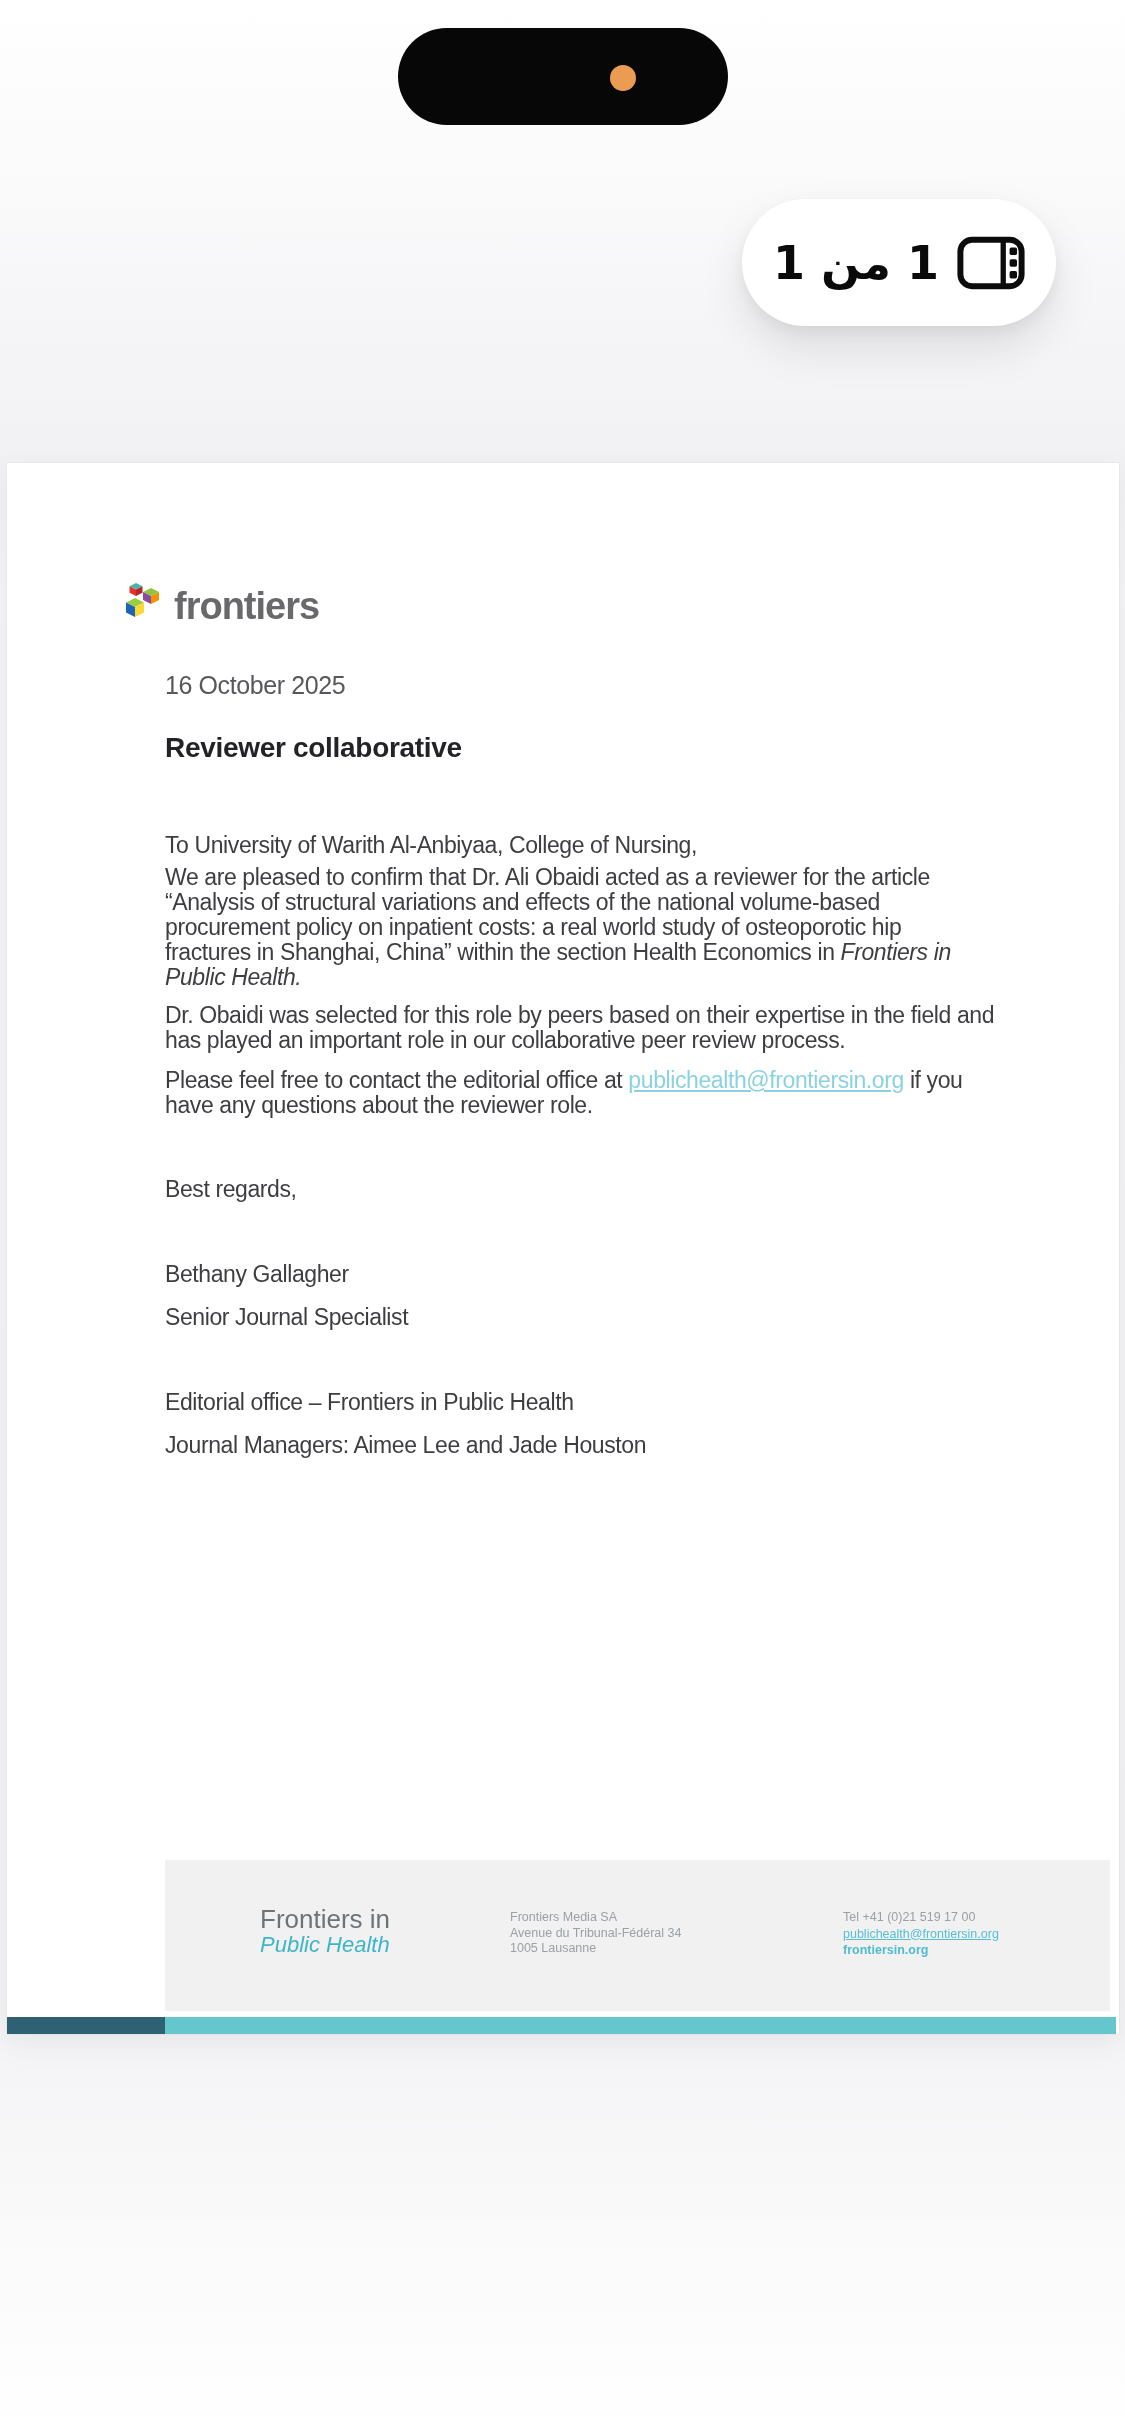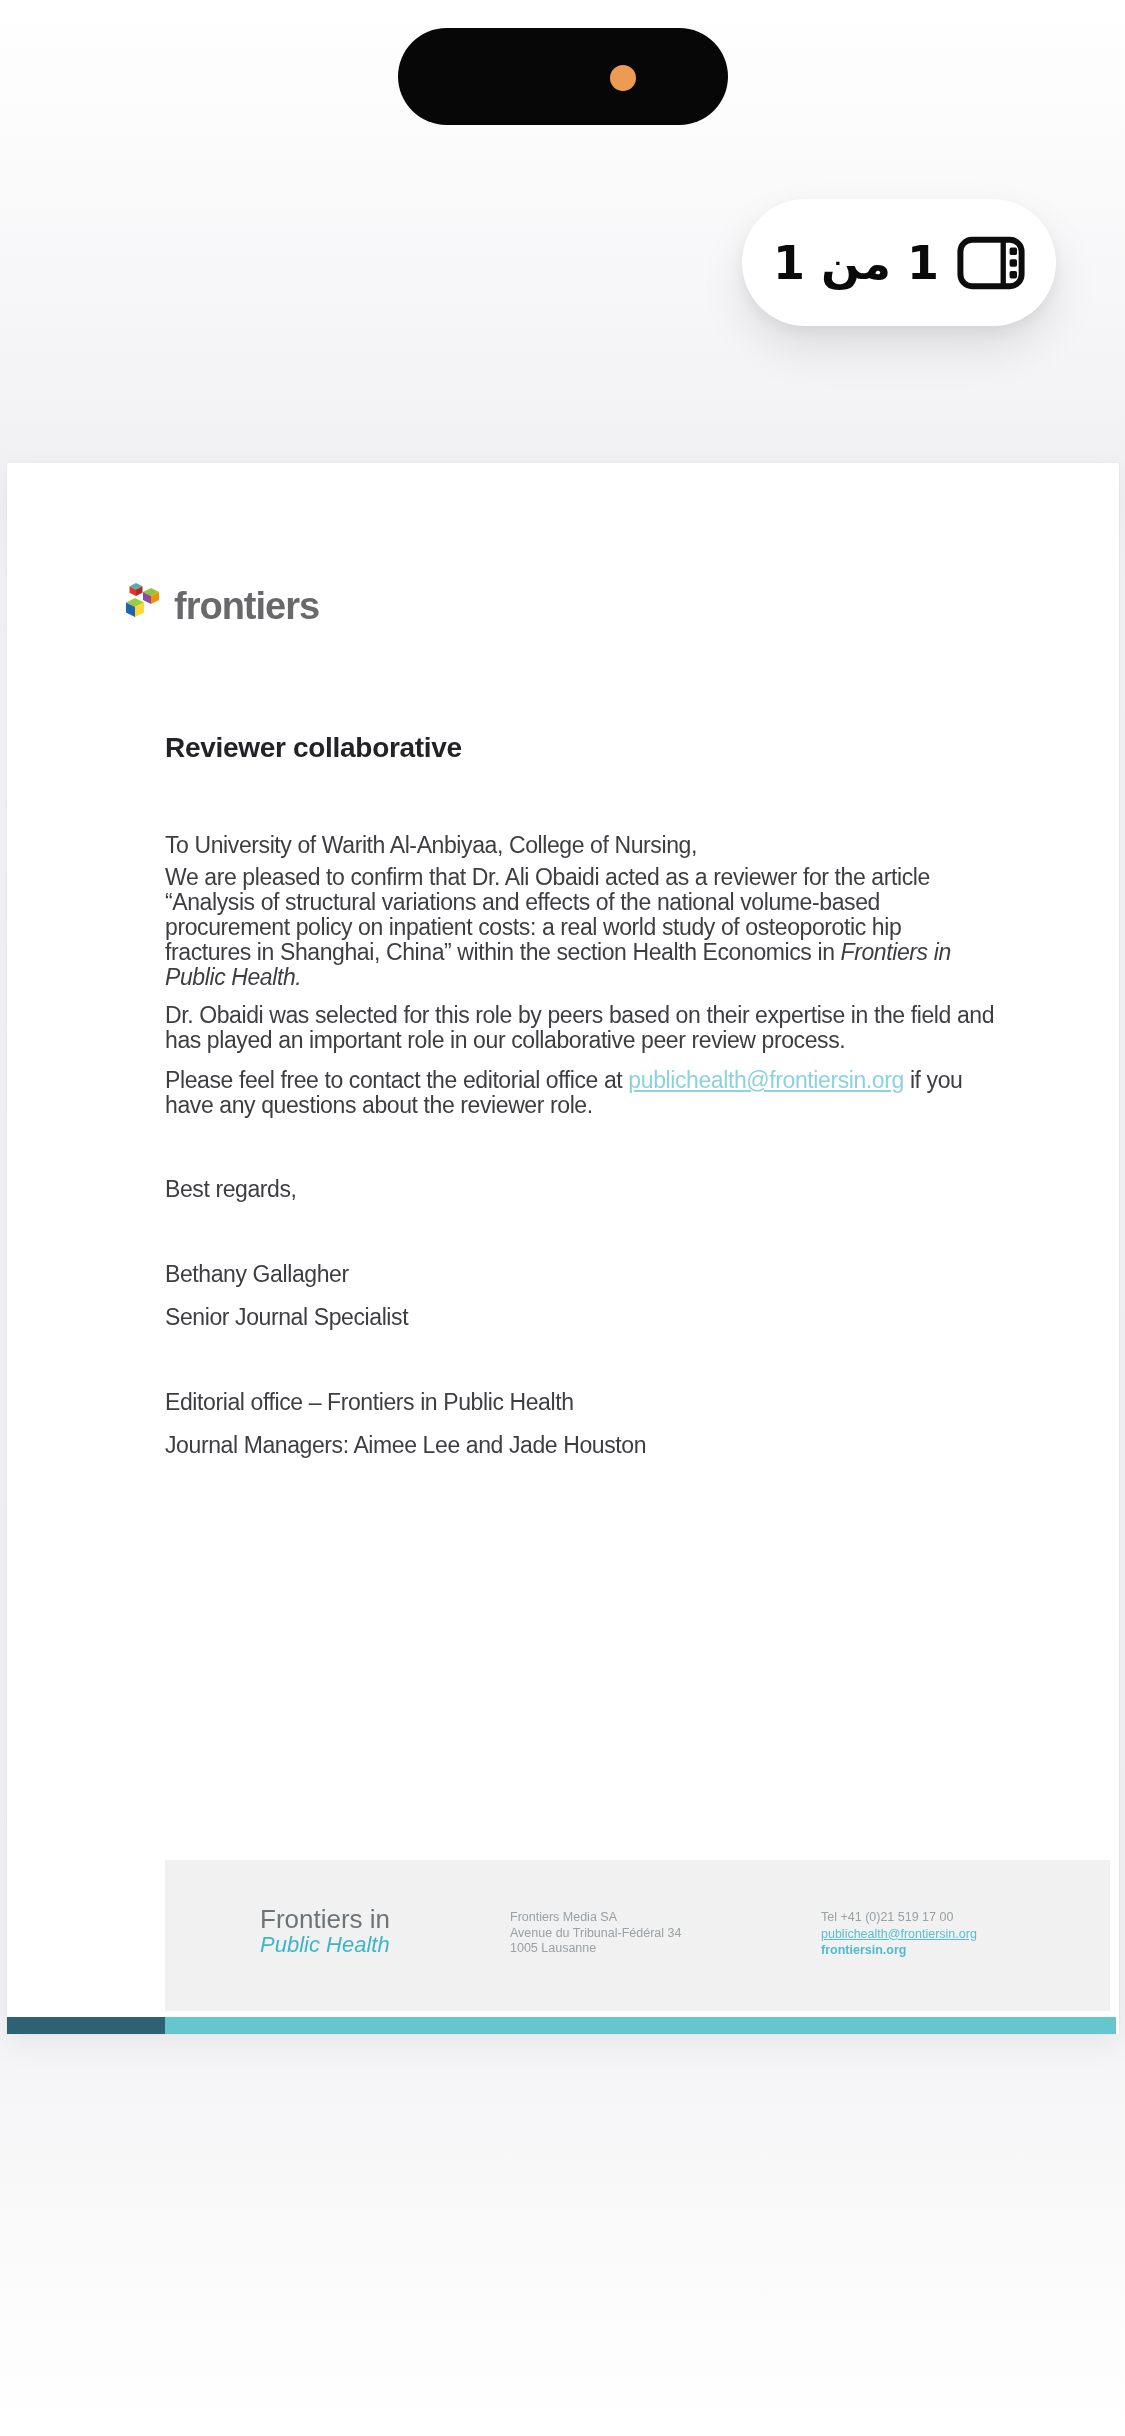--- a/index.html
+++ b/index.html
@@ -67,21 +67,21 @@
 
   
   .letter-footer{
     position:absolute;left:158px;top:1397px;width:945px;height:151px;
     background:#f1f1f1;
   }
   .fz-left{position:absolute;left:95px;top:46px;line-height:26px;}
   .fz-left .journal-prefix{font-size:26px;color:#6e7377;}
   .fz-left .journal-name{font-size:22px;color:#3CB6C6;font-style:italic;}
   .fz-mid{position:absolute;left:345px;top:50px;font-size:12.5px;line-height:15.5px;color:#9aa0a4;}
-  .fz-right{position:absolute;left:656px;top:49px;font-size:12.5px;line-height:16.5px;color:#9aa0a4;}
+  .fz-right{position:absolute;left:678px;top:49px;font-size:12.5px;line-height:16.5px;color:#9aa0a4;}
   .fz-link{color:#56BFD2;text-decoration:underline;cursor:pointer;display:inline-block;}
   .fz-site{color:#4fbccd;font-weight:700;text-decoration:none;cursor:pointer;display:inline-block;}
 
   .brand-bar{position:absolute;top:1554px;height:17px;}
   .brand-bar.dark{left:0;width:158px;background:#2D6173;}
   .brand-bar.light{left:158px;width:951px;background:#66C6CD;}
 </style>
 </head>
 <body>
 
@@ -113,20 +113,21 @@
       <polygon points="18,11 26,15 26,23 18,19" fill="#8e4a9e"></polygon>
       <polygon points="34,11 26,15 26,23 34,19" fill="#f39200"></polygon>
 
       <polygon points="10,17 19,21.5 10,26 1,21.5" fill="#9ccc3f"></polygon>
       <polygon points="1,21.5 10,26 10,36 1,31.5" fill="#1e64b4"></polygon>
       <polygon points="19,21.5 10,26 10,36 19,31.5" fill="#fdd835"></polygon>
     </svg>
     <span class="logo-word">frontiers</span>
   </div>
 
+  <p class="txt date-line">16 October 2025</p>
 
   <p class="txt letter-title">Reviewer collaborative</p>
 
   <p class="txt salutation">To University of Warith Al-Anbiyaa, College of Nursing,</p>
 
   <p class="txt para1"><span>We are pleased to confirm that Dr. Ali Obaidi acted as a reviewer for the article
 “Analysis of structural variations and effects of the national volume-based
 procurement policy on inpatient costs: a real world study of osteoporotic hip
 fractures in Shanghai, China” within the section Health Economics in </span><span class="italic">Frontiers in
 Public Health.</span></p>

